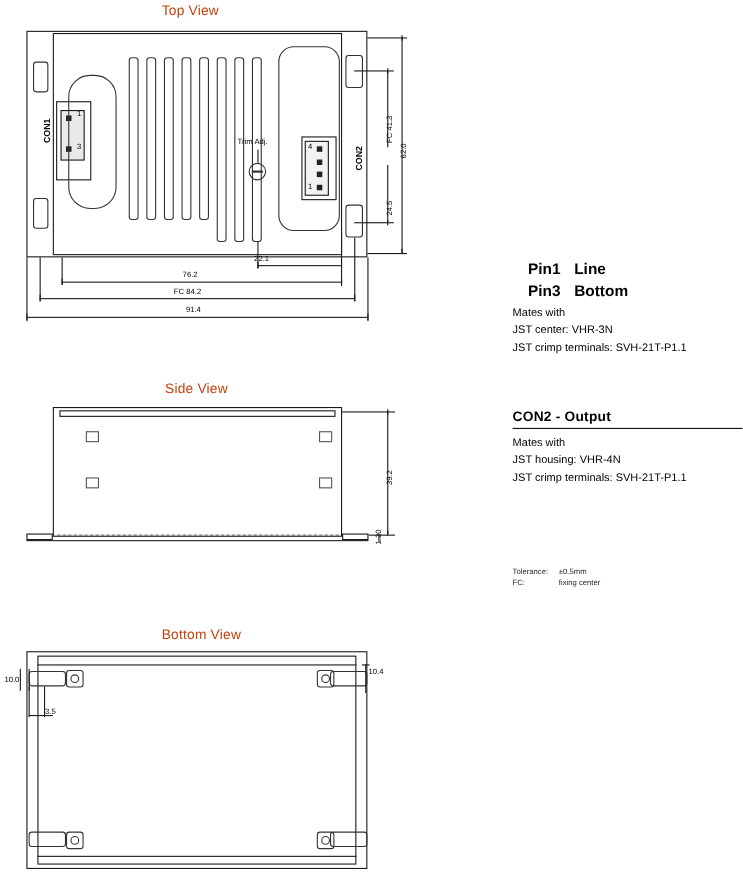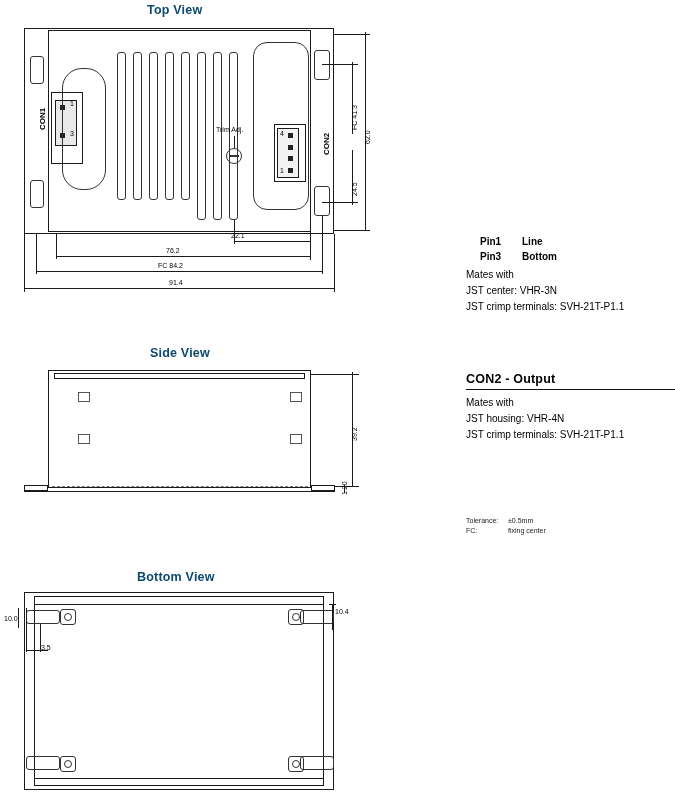--- a/index.html
+++ b/index.html
@@ -19,23 +19,23 @@
     position: absolute;
     left: 0; top: 0;
     width: 675px;
     height: 808px;
   }
   .abs { position: absolute; }
 
   
   .view-title {
     font-size: 12.5px;
-    font-weight: bold;
+    font-weight: normal;
     letter-spacing: 0.2px;
-    color: #0c4a6e;
+    color: #c2410c;
     white-space: nowrap;
   }
 
   
   .line-h {
     position: absolute;
     height: 0;
     border-top: 1px solid #1a1a1a;
   }
   .line-v {
@@ -74,21 +74,21 @@
     margin: 0;
     font-size: 12.5px;
     font-weight: bold;
     padding-bottom: 3px;
     border-bottom: 1px solid #111;
     letter-spacing: 0.2px;
   }
   .pin-row {
     display: flex;
     margin-top: 4px;
-    font-size: 10px;
+    font-size: 14px;
   }
   .pin-row .pin-name {
     font-weight: bold;
     width: 56px;
     padding-left: 14px;
     box-sizing: border-box;
   }
   .pin-row .pin-val {
     font-weight: bold;
   }
@@ -266,21 +266,21 @@
   <div class="line-v" style="left:352px; top:374px; height:112px;"></div>
   <div class="tick" style="left:352px; top:372px; height:5px;"></div>
   <div class="tick" style="left:352px; top:482px; height:5px;"></div>
   <div class="dim-text vert" style="left:351px; top:441px;">39.2</div>
   <div class="line-h" style="left:311px; top:374px; width:48px;"></div>
   <div class="line-h" style="left:335px; top:486px; width:24px;"></div>
 
   <div class="dim-text vert" style="left:341px; top:495px;">1.20</div>
   <div class="line-v" style="left:344px; top:485px; height:8px;"></div>
 
-  <div class="view-title abs" style="left:137px; top:570px;">Bottom View</div>
+  <div class="view-title abs" style="left:147px; top:570px;">Bottom View</div>
 
   <div class="box" style="left:24px; top:592px; width:310px; height:198px;"></div>
   <div class="box" style="left:34px; top:596px; width:290px; height:190px;"></div>
   <div class="line-h" style="left:34px; top:604px; width:290px;"></div>
   <div class="line-h" style="left:34px; top:778px; width:290px;"></div>
 
   <div class="slot" style="left:26px; top:610px; width:34px; height:14px;"></div>
   <div class="slot" style="left:26px; top:756px; width:34px; height:14px;"></div>
   <div class="slot" style="left:300px; top:610px; width:34px; height:14px;"></div>
   <div class="slot" style="left:300px; top:756px; width:34px; height:14px;"></div>

